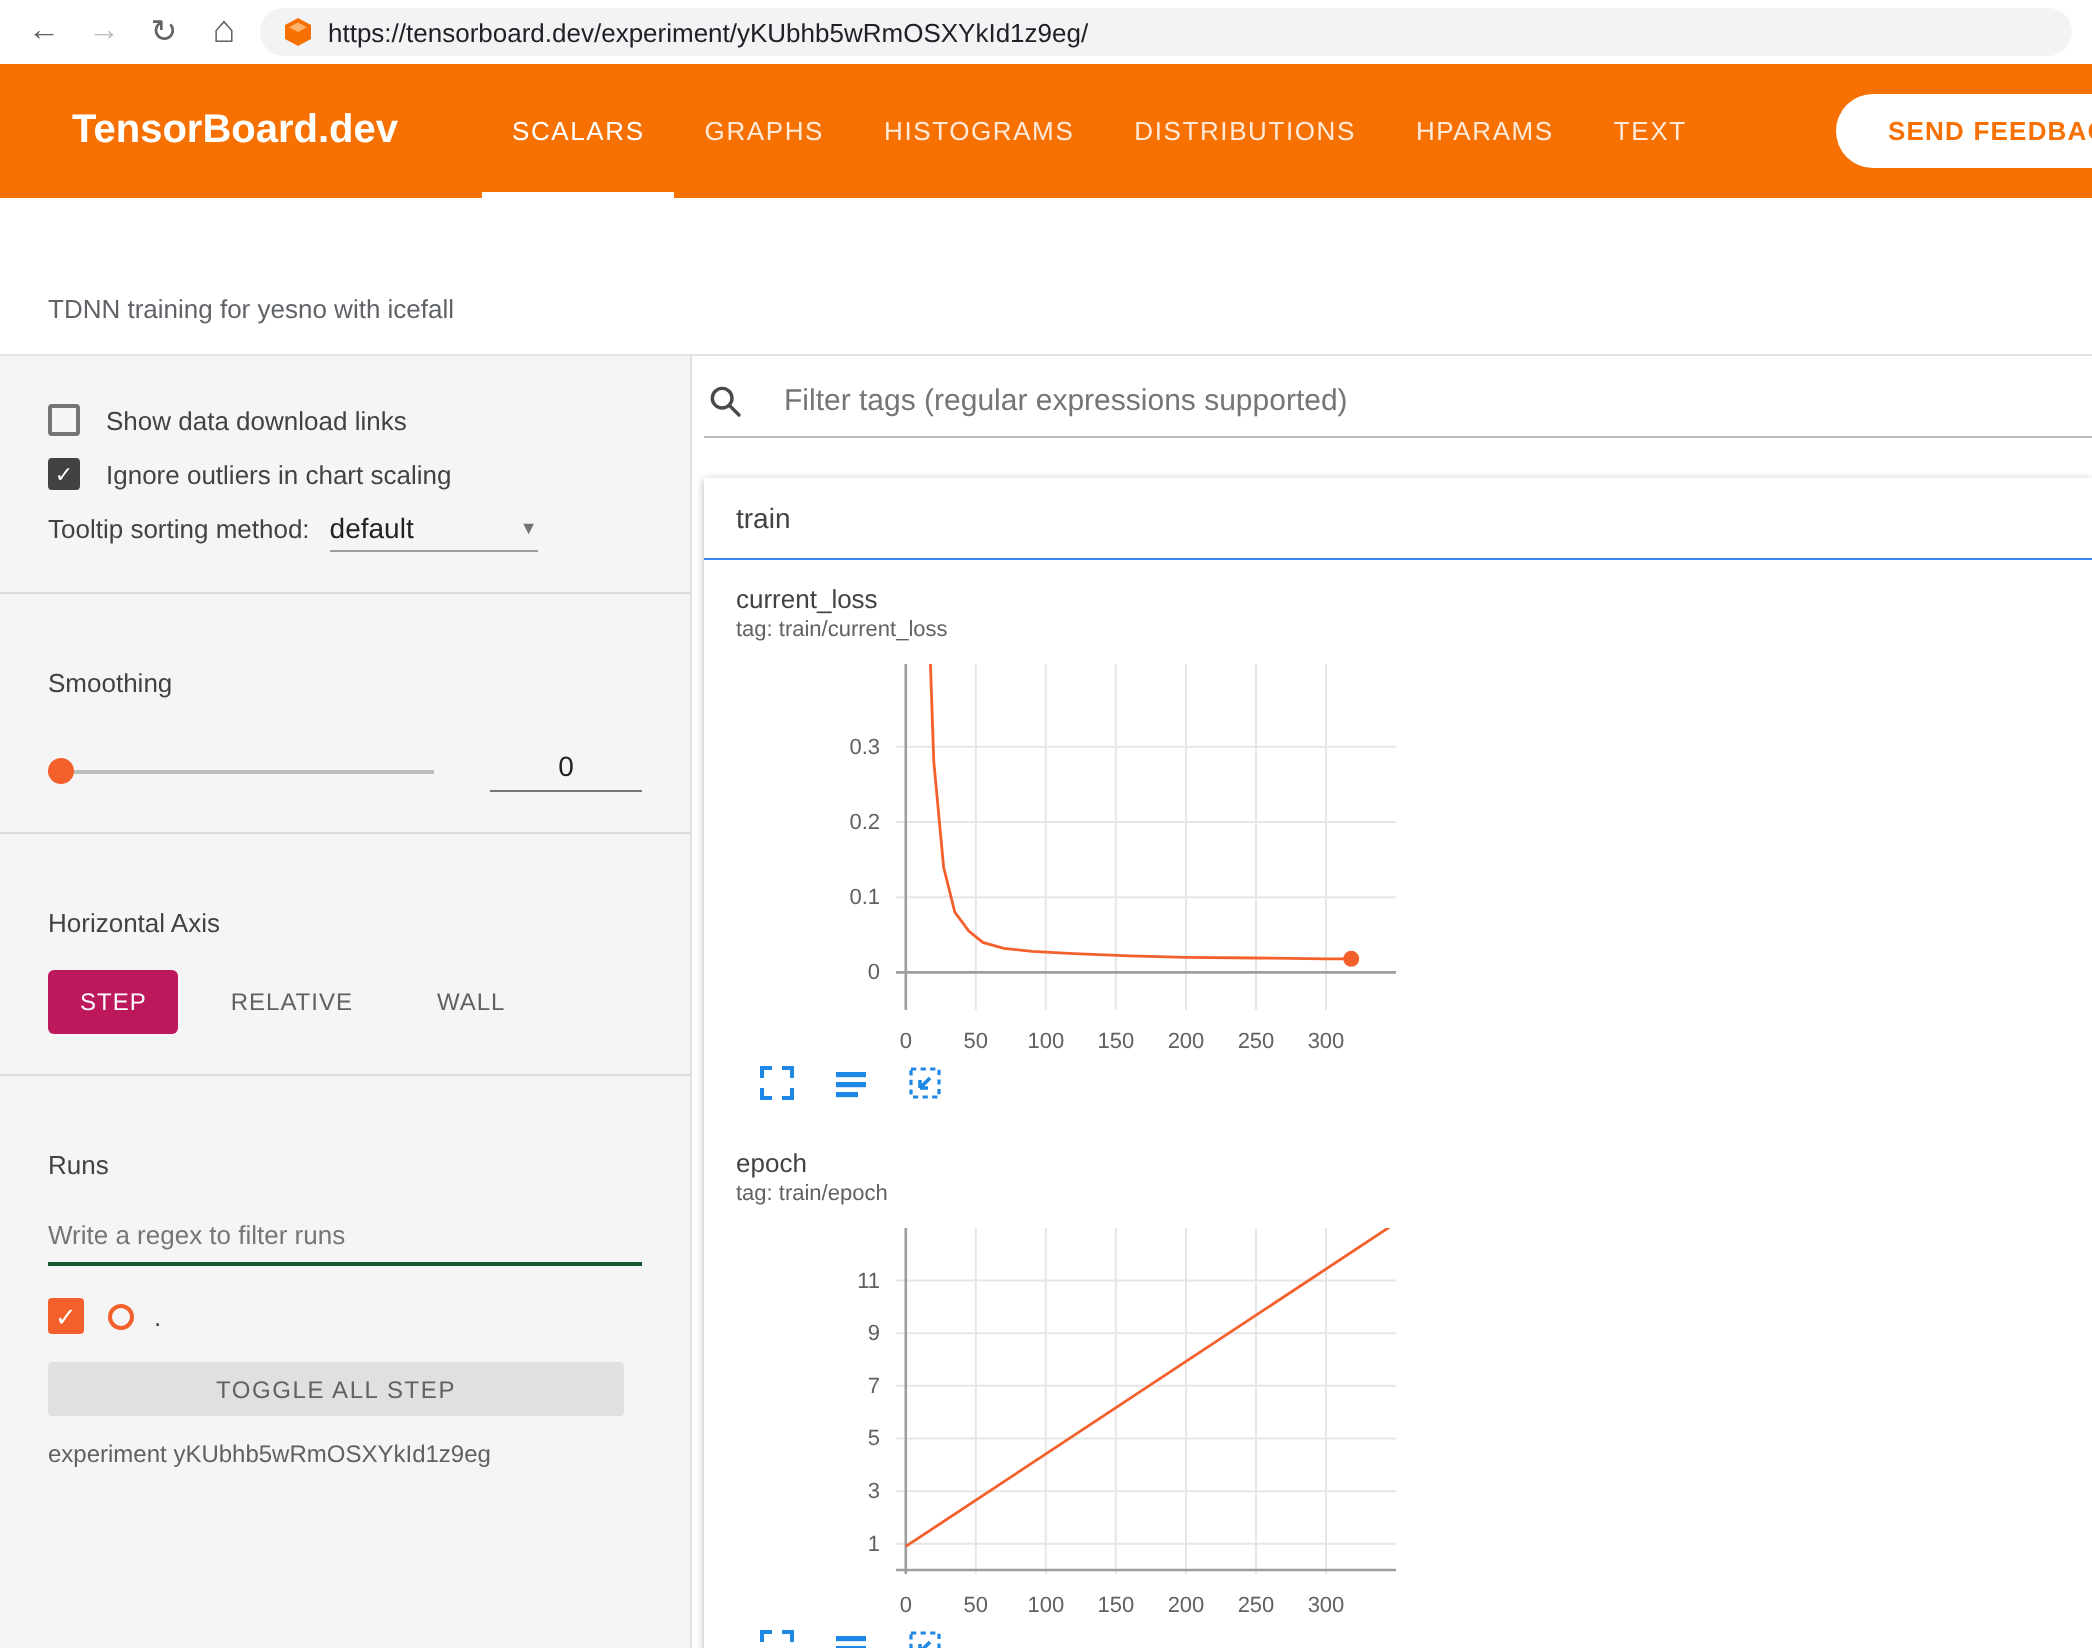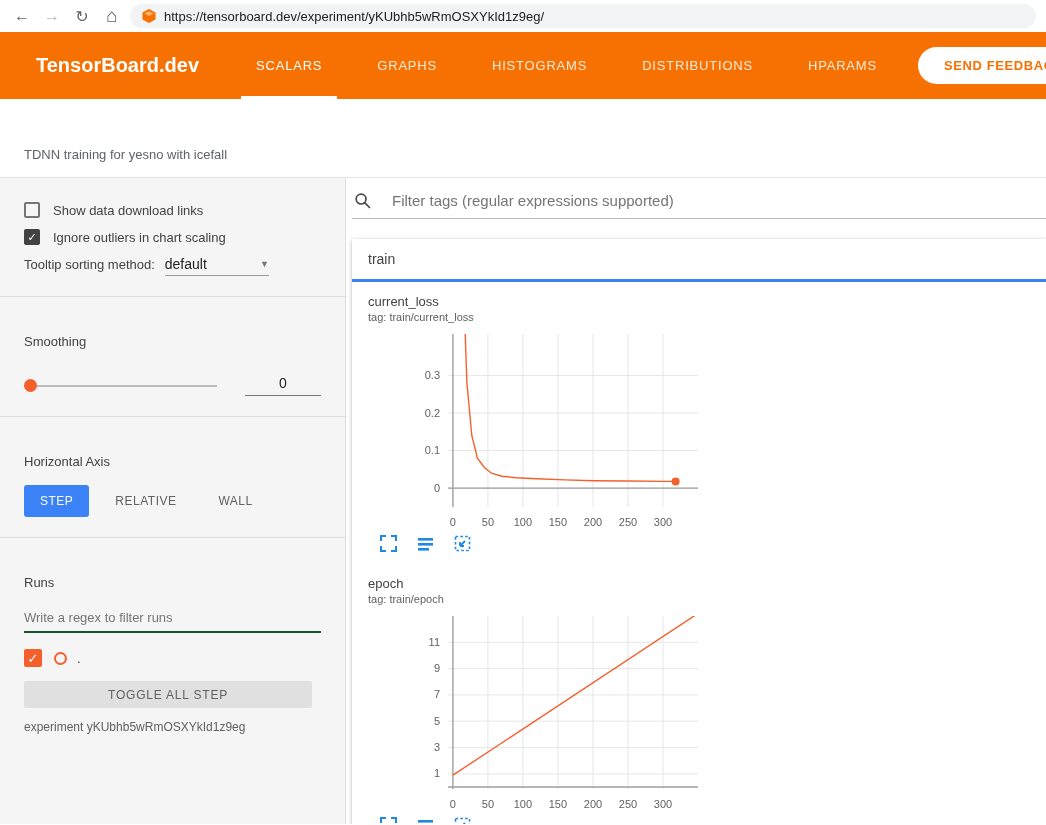--- a/index.html
+++ b/index.html
@@ -11,21 +11,21 @@
   .nav-ic { width:24px; height:24px; display:flex; align-items:center; justify-content:center;
     font-size:16px; color:#5f6368; cursor:pointer; border-radius:50%; }
   .nav-ic.disabled { color:#b8bcbf; }
   .addr-pill { flex:1; height:24px; background:#f1f3f4; border-radius:12px; display:flex;
     align-items:center; padding:0 12px; gap:8px; cursor:text; }
   .addr-pill .url { font-size:13px; color:#202124; white-space:nowrap; }
 
   
   .app-header { height:67px; background:#f77102; display:flex; align-items:stretch; padding-left:36px; position:relative; }
   .brand { display:flex; align-items:center; color:#fff; font-size:20px; font-weight:bold; white-space:nowrap; }
-  .nav-tabs { display:flex; margin-left:42px;gap:25px; }
+  .nav-tabs { display:flex; margin-left:42px; }
   .tab { display:flex; align-items:center; padding:0 15px; color:rgba(255,255,255,.85);
     font-size:13px; font-weight:500; letter-spacing:.8px; position:relative; cursor:pointer; white-space:nowrap; }
   .tab.active { color:#fff; }
   .tab.active::after { content:""; position:absolute; left:0; right:0; bottom:0; height:3px; background:#fff; }
   .feedback-btn { position:absolute; left:918px; top:15px; height:37px; background:#fff; color:#f77102;
     border:none; border-radius:19px; font-size:13px; font-weight:bold; letter-spacing:.6px;
     padding:0 26px; white-space:nowrap; cursor:pointer; font-family:inherit; }
 
   
   .subheader { height:79px; background:#fff; border-bottom:1px solid #e3e3e3; display:flex;
@@ -50,42 +50,42 @@
   .divider { height:1px; background:#dcdcdc; margin:20px -24px 0; }
   .sec-label { margin-top:37px; font-size:13px; color:#424242; }
   .slider-row { display:flex; align-items:center; margin-top:26px; }
   .slider-track { flex:1; height:2px; background:#bdbdbd; position:relative; margin-right:28px; cursor:pointer; }
   .slider-thumb { position:absolute; left:0; top:-5.5px; width:13px; height:13px; border-radius:50%; cursor:grab; }
   .slider-value { width:76px; text-align:center; font-size:14px; color:#212121;
     border-bottom:1px solid #757575; padding-bottom:4px; cursor:text; }
   .axis-btns { display:flex; align-items:center; gap:10px; margin-top:16px; }
   .axis-btn { font-size:12px; letter-spacing:.5px; color:#616161; padding:9px 16px; border-radius:3px;
     cursor:pointer; background:transparent; border:none; font-family:inherit; }
-  .axis-btn.selected { background:#3b82f6; color:#fafafa; }
+  .axis-btn.selected { background:#be185d; color:#fafafa; }
   .runs-filter { margin-top:14px; }
   .runs-filter input { width:100%; border:none; outline:none; background:transparent;
     border-bottom:2px solid #14532d; font-size:13px; color:#212121; padding:6px 0; font-family:inherit; }
   .runs-filter input::placeholder { color:#757575; }
   .run-row { display:flex; align-items:center; margin-top:16px; }
   .run-cb { width:18px; height:18px; border-radius:2px; display:flex; align-items:center; justify-content:center;
     color:#fff; font-size:13px; cursor:pointer; }
   .run-circle { width:13px; height:13px; border:2px solid; border-radius:50%; margin-left:12px; }
   .run-name { margin-left:10px; font-size:13px; color:#424242; }
   .toggle-btn { margin-top:14px; width:288px; height:27px; background:#e0e0e0; border:none; border-radius:2px;
     font-size:12px; color:#616161; letter-spacing:.8px; cursor:pointer; font-family:inherit; }
   .exp-name { margin-top:12px; font-size:12px; color:#616161; }
 
   
   .filter-row { display:flex; align-items:center; gap:21px; border-bottom:1px solid #bdbdbd;
     padding:6px 0 9px 2px; }
   .filter-row input { border:none; outline:none; flex:1; font-size:15px; color:#212121;
     background:transparent; font-family:inherit; }
   .filter-row input::placeholder { color:#757575; }
   .card { margin-top:20px; background:#fff; box-shadow:0 1px 4px rgba(0,0,0,.3); min-height:600px; }
-  .card-header { padding:12px 16px; font-size:14px; color:#424242; border-bottom:3px solid #3b82f6; cursor:pointer; }
+  .card-header { padding:12px 16px; font-size:14px; color:#424242; border-bottom:1px solid #3b82f6; cursor:pointer; }
   .charts { display:flex; flex-wrap:wrap; padding:12px 0 0 16px; column-gap:8px; row-gap:24px; }
   .chart-block { width:338px; }
   .chart-title { font-size:13px; color:#424242; }
   .chart-tag { font-size:11px; color:#616161; margin-top:2px; }
   svg.plot { display:block; margin-top:6px; }
   svg.plot text { font-size:11px; fill:#616161; }
   .chart-icons { display:flex; gap:20px; padding-left:12px; margin-top:2px; }
   .cicon { width:17px; height:17px; cursor:pointer; display:inline-flex; }
 </style>
 </head>

